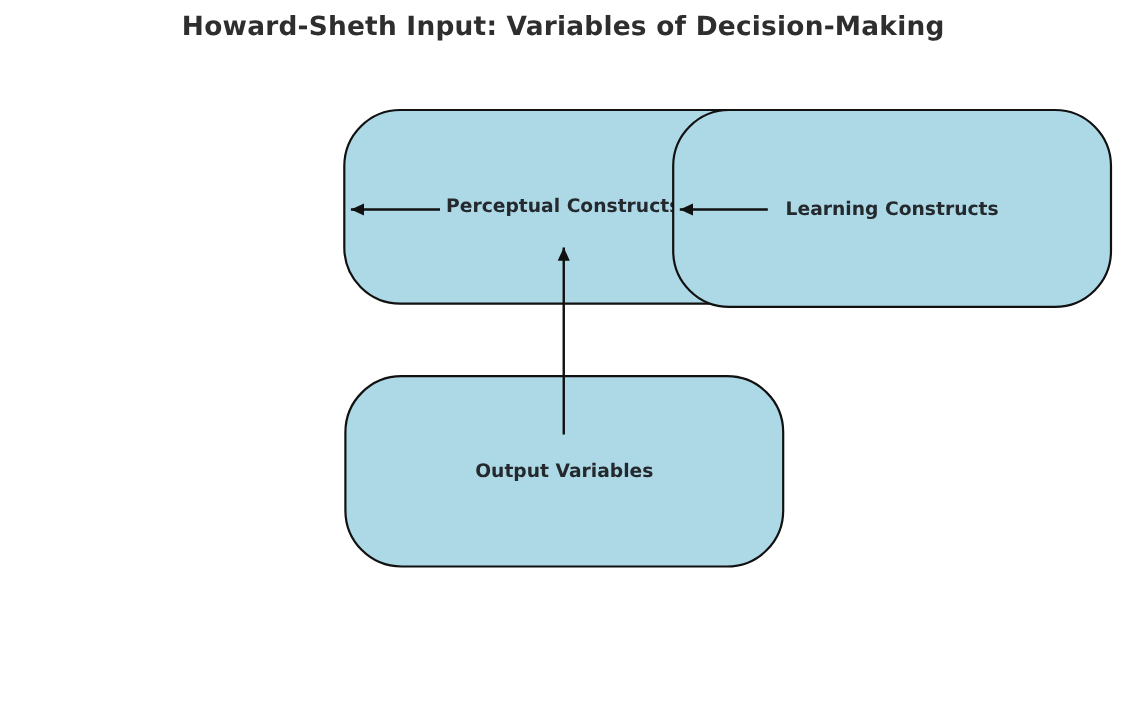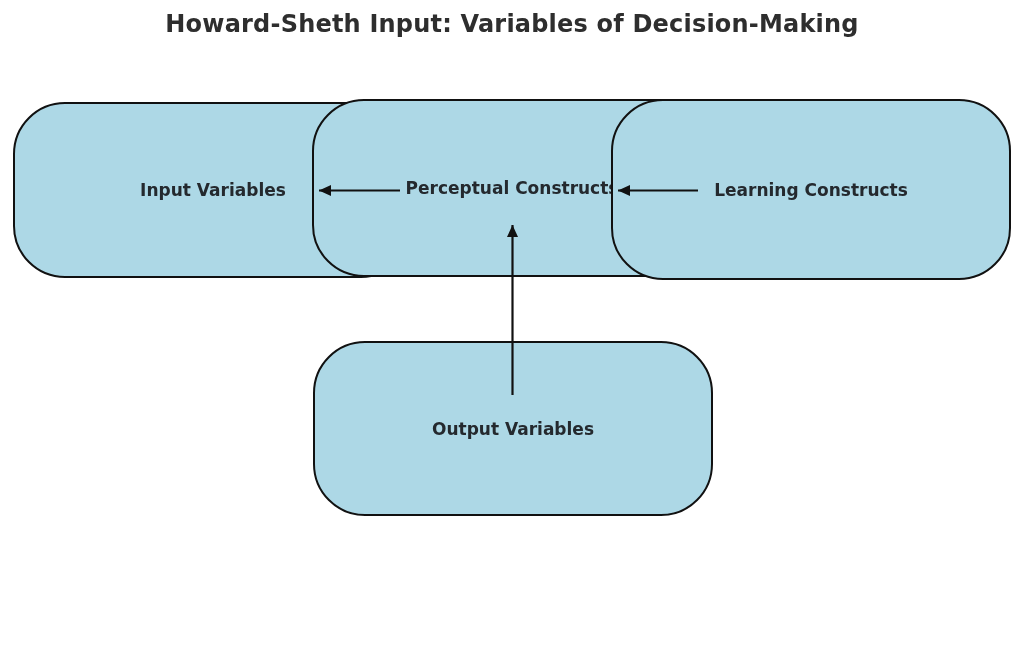--- a/index.html
+++ b/index.html
@@ -71,23 +71,20 @@
     fill: var(--arrow);
   }
 </style>
 </head>
 <body>
 
 <div class="stage">
 
   <h1 class="title">Howard-Sheth Input: Variables of Decision-Making</h1>
 
-  <div class="node node-input">
-    <span class="node-label">Input Variables</span>
-  </div>
 
   <div class="node node-perceptual">
     <span class="node-label">Perceptual Constructs</span>
   </div>
 
   <div class="node node-learning">
     <span class="node-label">Learning Constructs</span>
   </div>
 
   <div class="node node-output">

